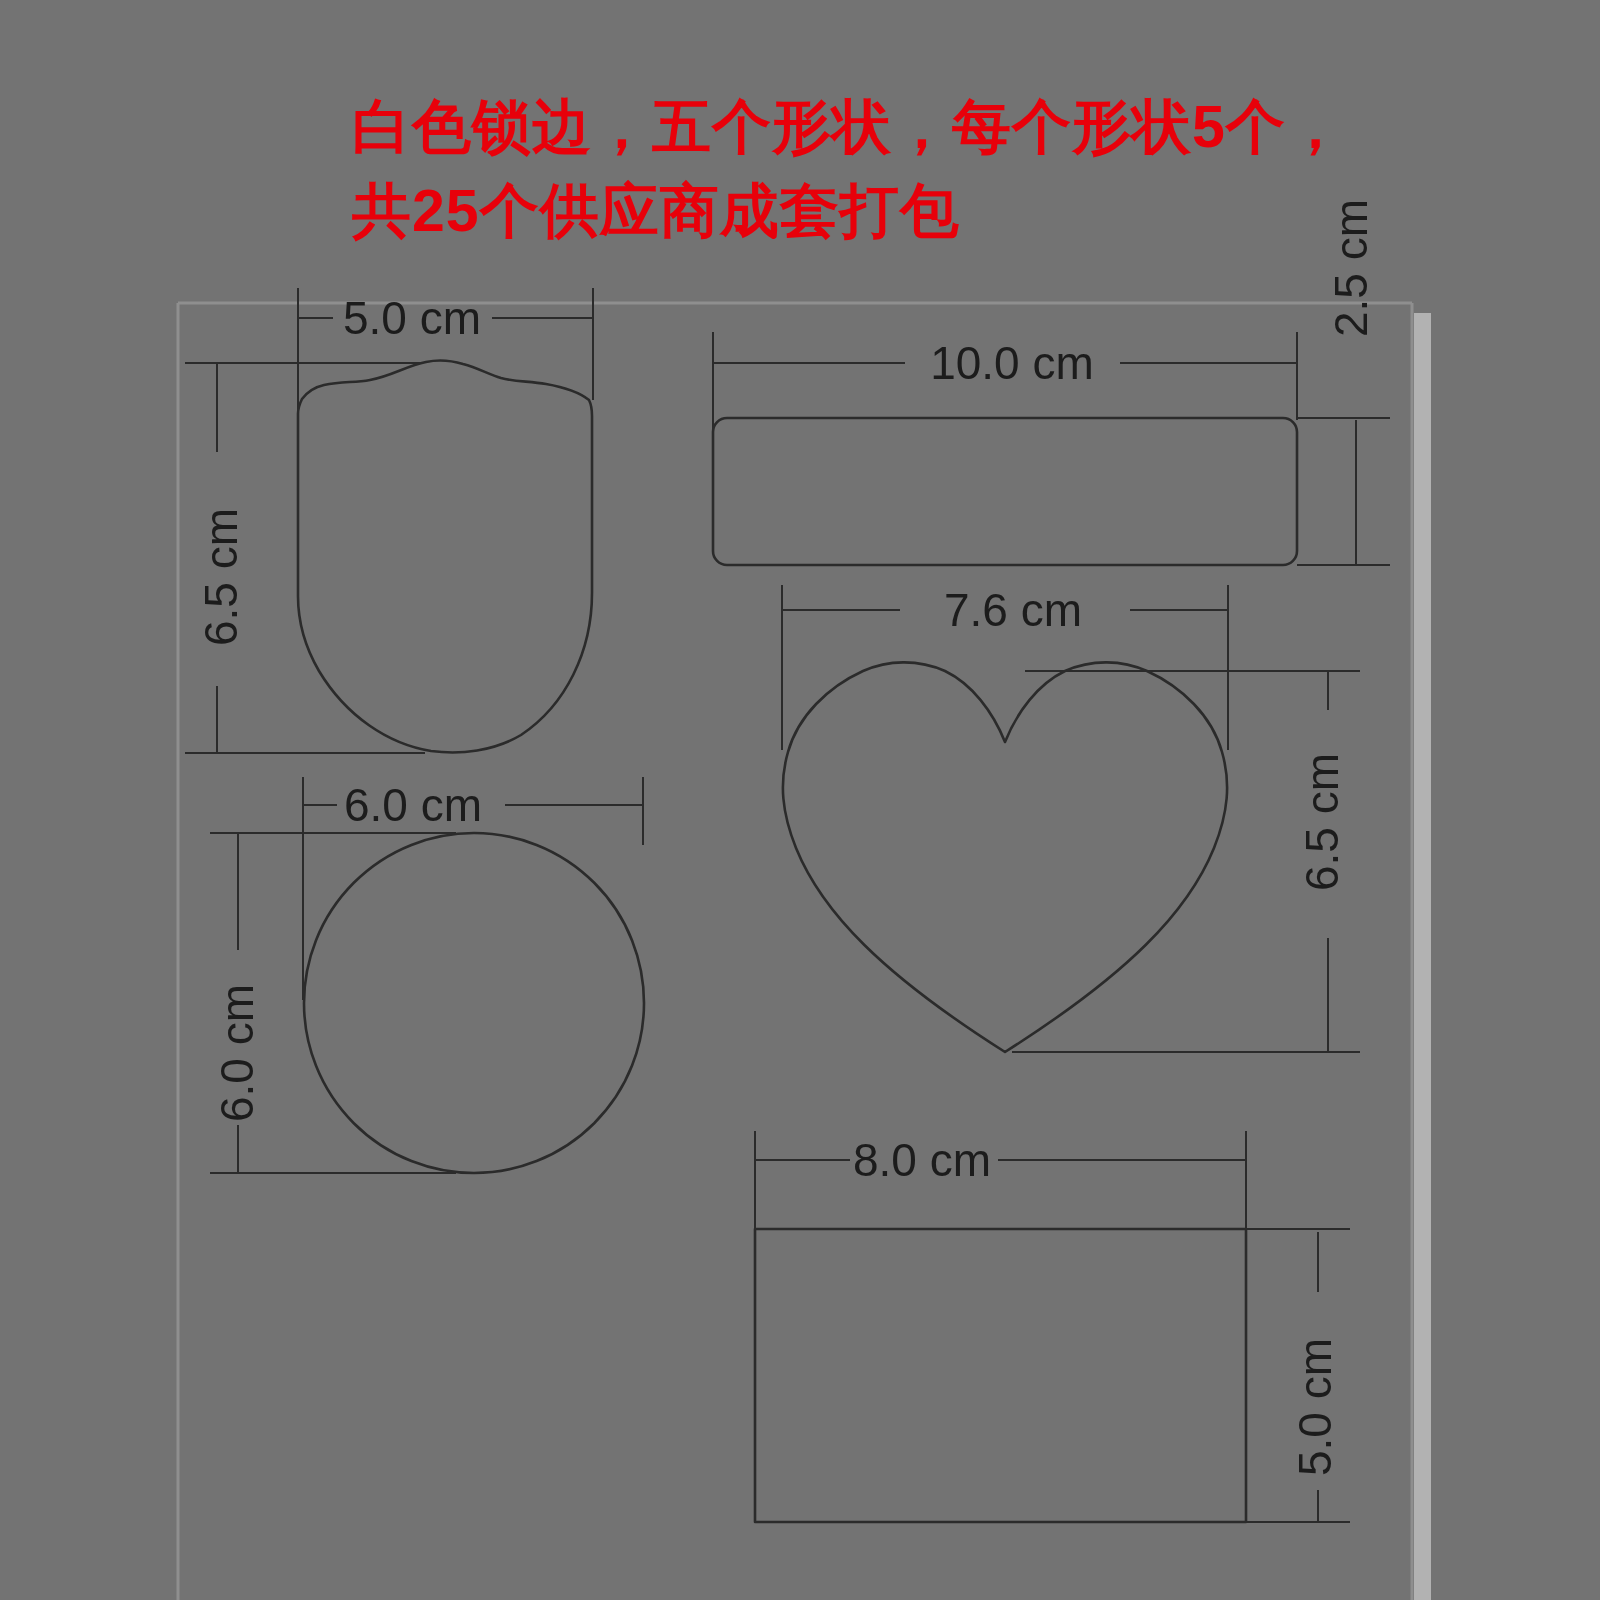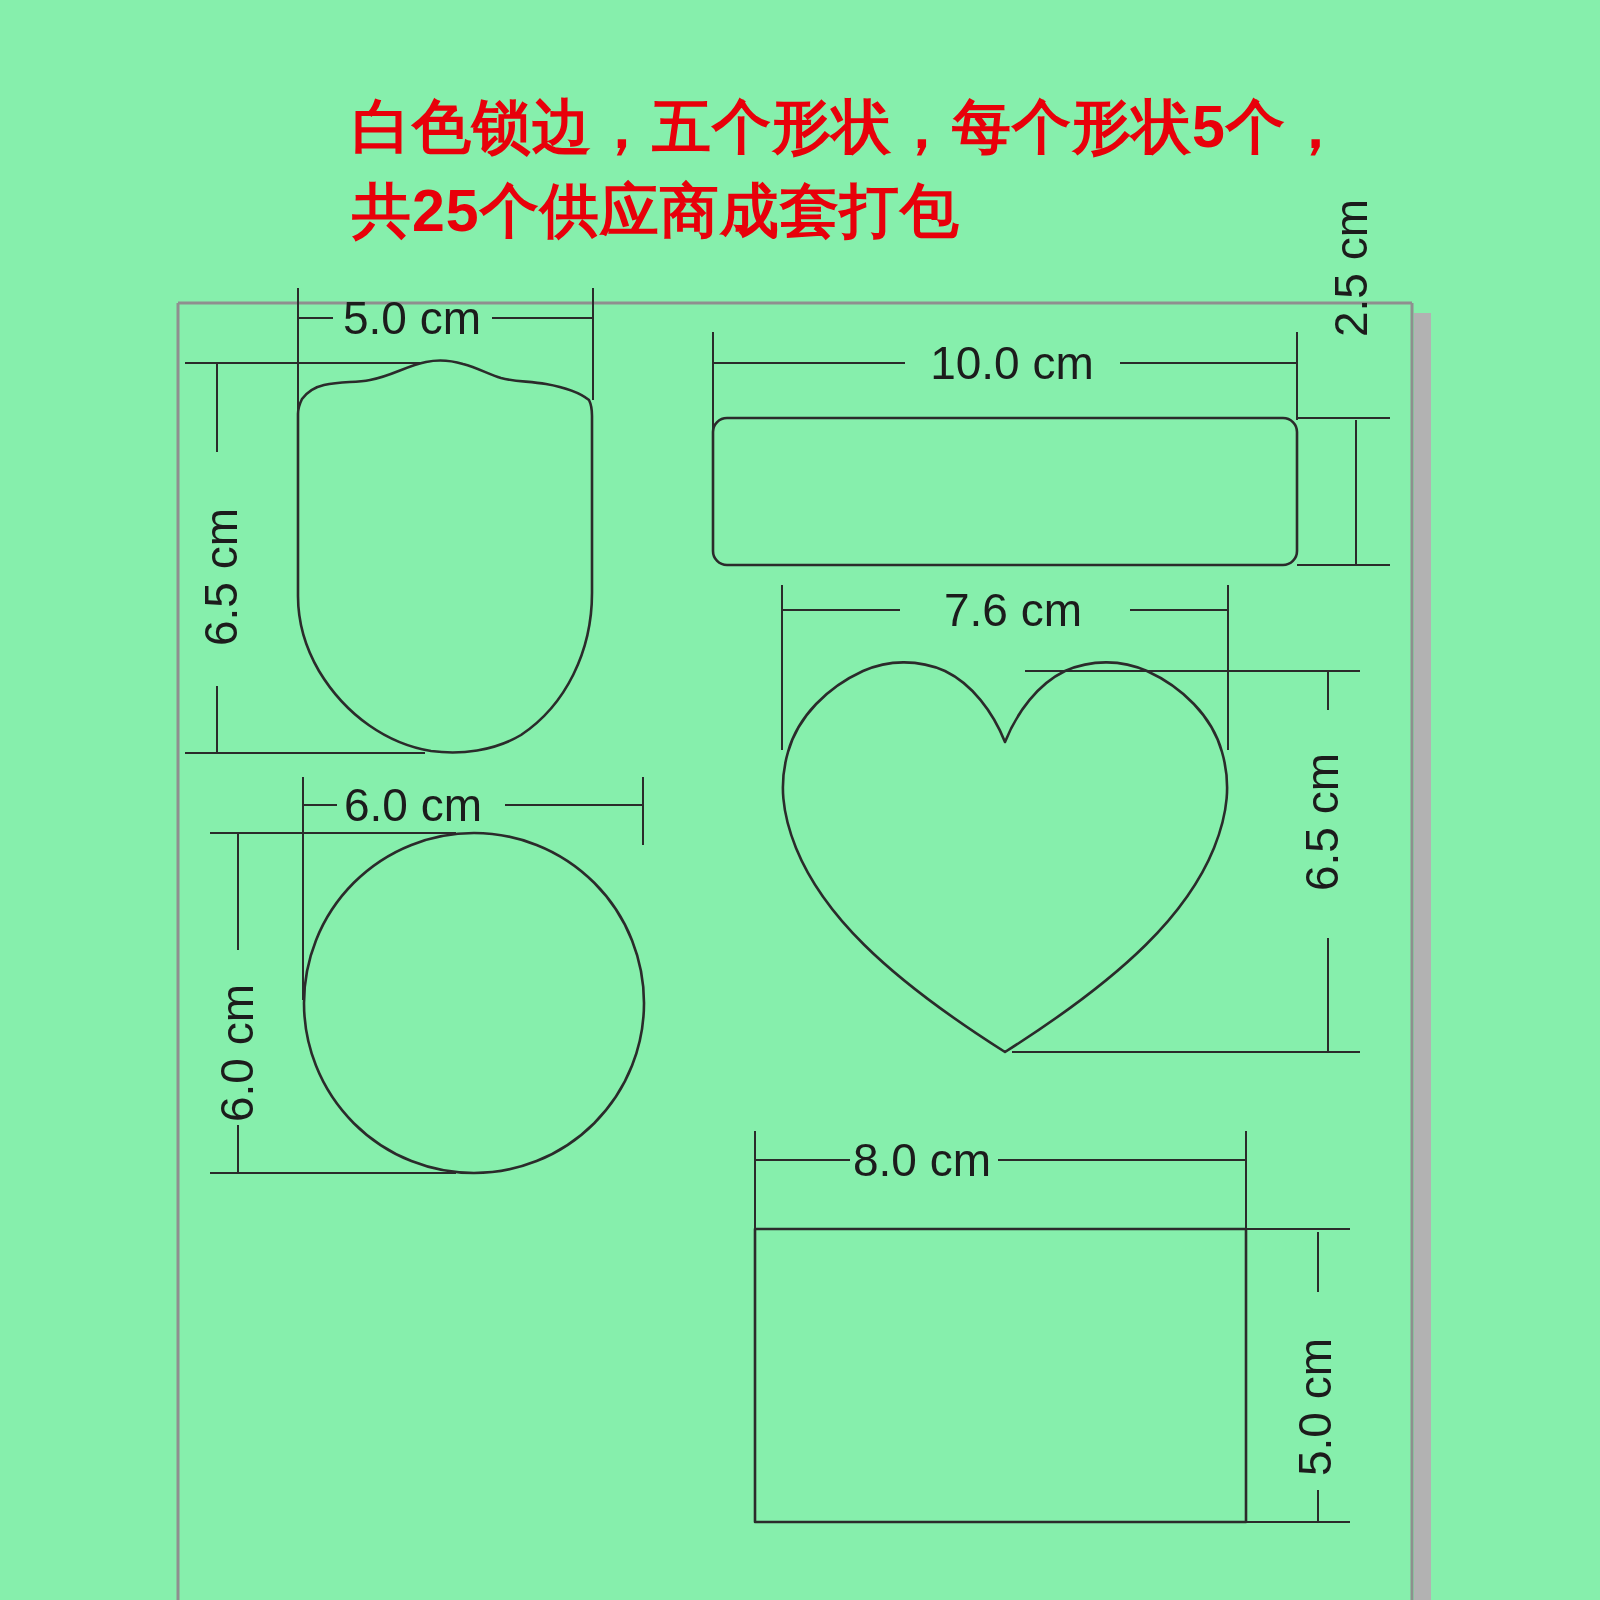--- a/index.html
+++ b/index.html
@@ -8,21 +8,21 @@
     background: #ffffff;
     width: 1600px;
     height: 1600px;
     overflow: hidden;
     font-family: "Liberation Sans", sans-serif;
   }
   #stage {
     position: relative;
     width: 1600px;
     height: 1600px;
-    background: #86efac;
+    background: #737373;
   }
   svg { display: block; }
   .outline {
     fill: none;
     stroke: #2b2b2b;
     stroke-width: 2.6;
     stroke-linejoin: round;
     stroke-linecap: round;
   }
   .dim {

